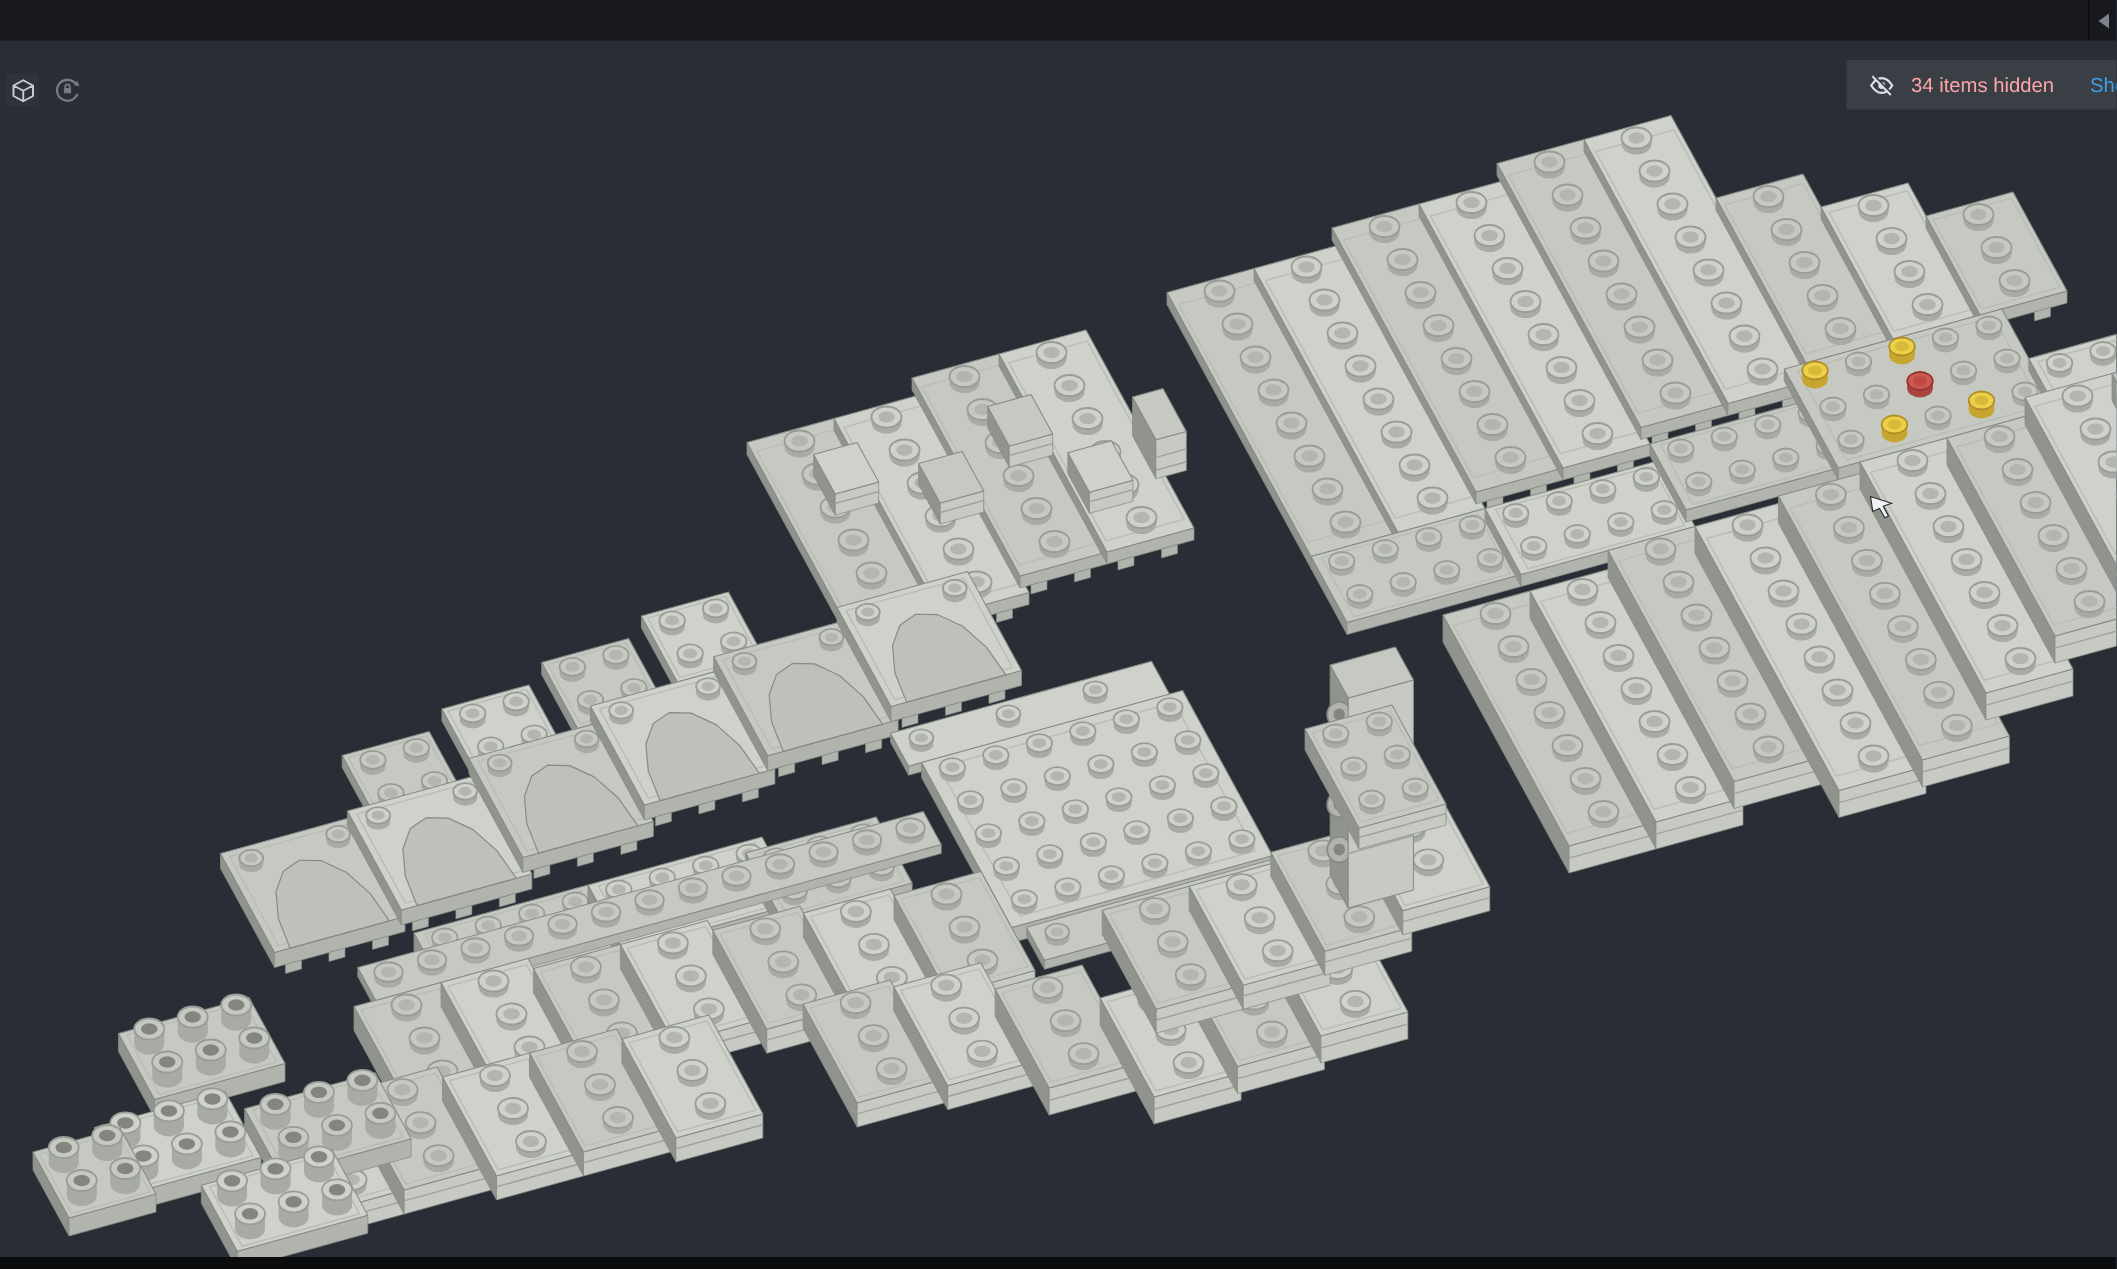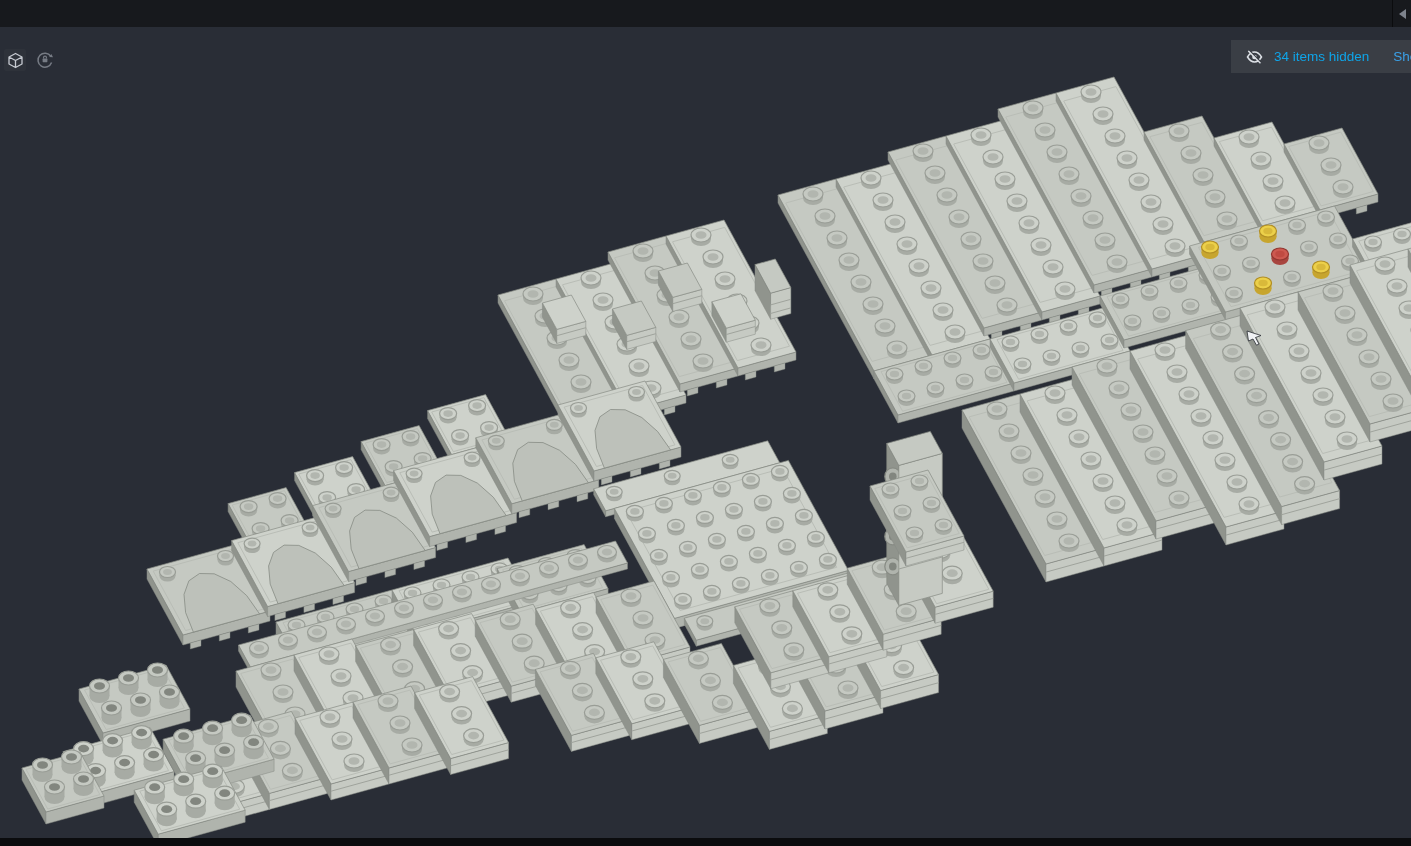--- a/index.html
+++ b/index.html
@@ -31,21 +31,21 @@
   .tool-btn{
     width:22px;height:22px;display:flex;align-items:center;justify-content:center;
     border-radius:2px;cursor:pointer;
   }
   .tool-btn.active{background:#2e323a;}
   .banner{
     position:absolute;left:1231px;top:40px;height:33px;z-index:25;
     background:#3a3e45;display:flex;align-items:center;gap:10px;
     padding:0 14px;white-space:nowrap;
   }
-  .banner .count{color:#0ea5e9;font-size:13.5px;}
+  .banner .count{color:#fca5a5;font-size:13.5px;}
   .banner .show-all{color:#3ba1e8;font-size:13.5px;margin-left:14px;cursor:pointer;text-decoration:none;}
   .banner .eye{display:flex;align-items:center;}
 </style>
 </head>
 <body>
 
 <svg id="scene" width="1411" height="846">
     <g>
       <polygon points="498.0,295.0 570.0,427.0 570.0,435.0 498.0,303.0" fill="#90948d" stroke="#878b84" stroke-width="0.5" stroke-linejoin="round"></polygon>
       <polygon points="570.0,427.0 628.0,411.0 628.0,419.0 570.0,435.0" fill="#b0b4ad" stroke="#878b84" stroke-width="0.5" stroke-linejoin="round"></polygon>

